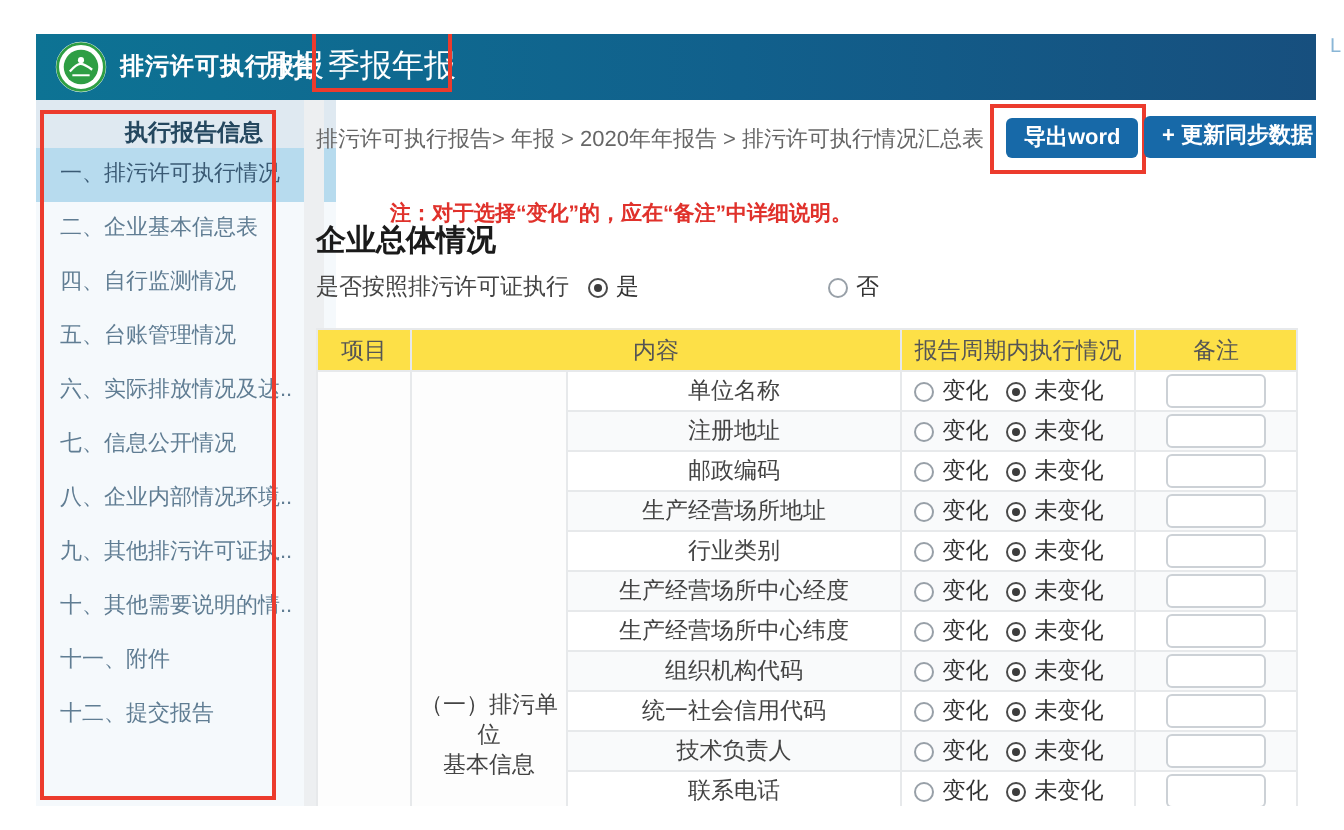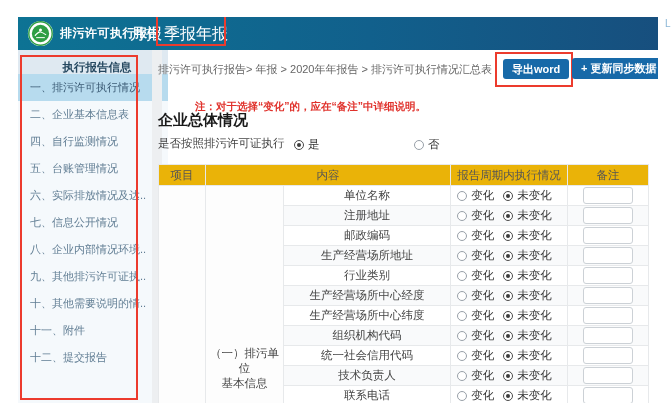--- a/index.html
+++ b/index.html
@@ -39,21 +39,21 @@
   .comp-label{position:absolute;left:0;top:1px;font-size:11.5px;color:#444;}
   .comp-g1{position:absolute;left:136px;top:0;} .comp-g2{position:absolute;left:256px;top:0;}
 
   .radio{display:inline-block;width:10px;height:10px;border:1px solid #98a0a8;border-radius:50%;background:#fff;vertical-align:middle;position:relative;box-sizing:border-box;cursor:pointer;}
   .radio.sel{border-color:#4a4a4a;}
   .radio.sel::after{content:"";position:absolute;left:2px;top:2px;width:4px;height:4px;border-radius:50%;background:#3c3c3c;}
   .rlabel{font-size:11.5px;color:#333;vertical-align:middle;margin:0 9px 0 4px;}
 
   table.rpt{position:absolute;left:0;top:110px;width:490px;border-collapse:collapse;table-layout:fixed;}
   table.rpt th, table.rpt td{border:1px solid #e7e9eb;padding:0;font-weight:normal;}
-  table.rpt th{height:20px;background:#eab308;color:#555;font-size:11.5px;text-align:center;}
+  table.rpt th{height:20px;background:#fde047;color:#555;font-size:11.5px;text-align:center;}
   table.rpt td{height:19px;font-size:11.5px;color:#444;text-align:center;background:#fff;}
   tr.alt td{background:#f9fafb;}
   td.group-cell{vertical-align:bottom;background:#fdfdfd !important;font-size:11.5px;color:#444;line-height:15px;padding-bottom:14px !important;}
   td.colA{background:#fdfdfd !important;}
   .remark{width:44px;height:13px;border:1px solid #ccd1d6;border-radius:3px;outline:none;}
 </style>
 </head>
 <body>
 
 <div class="window">

